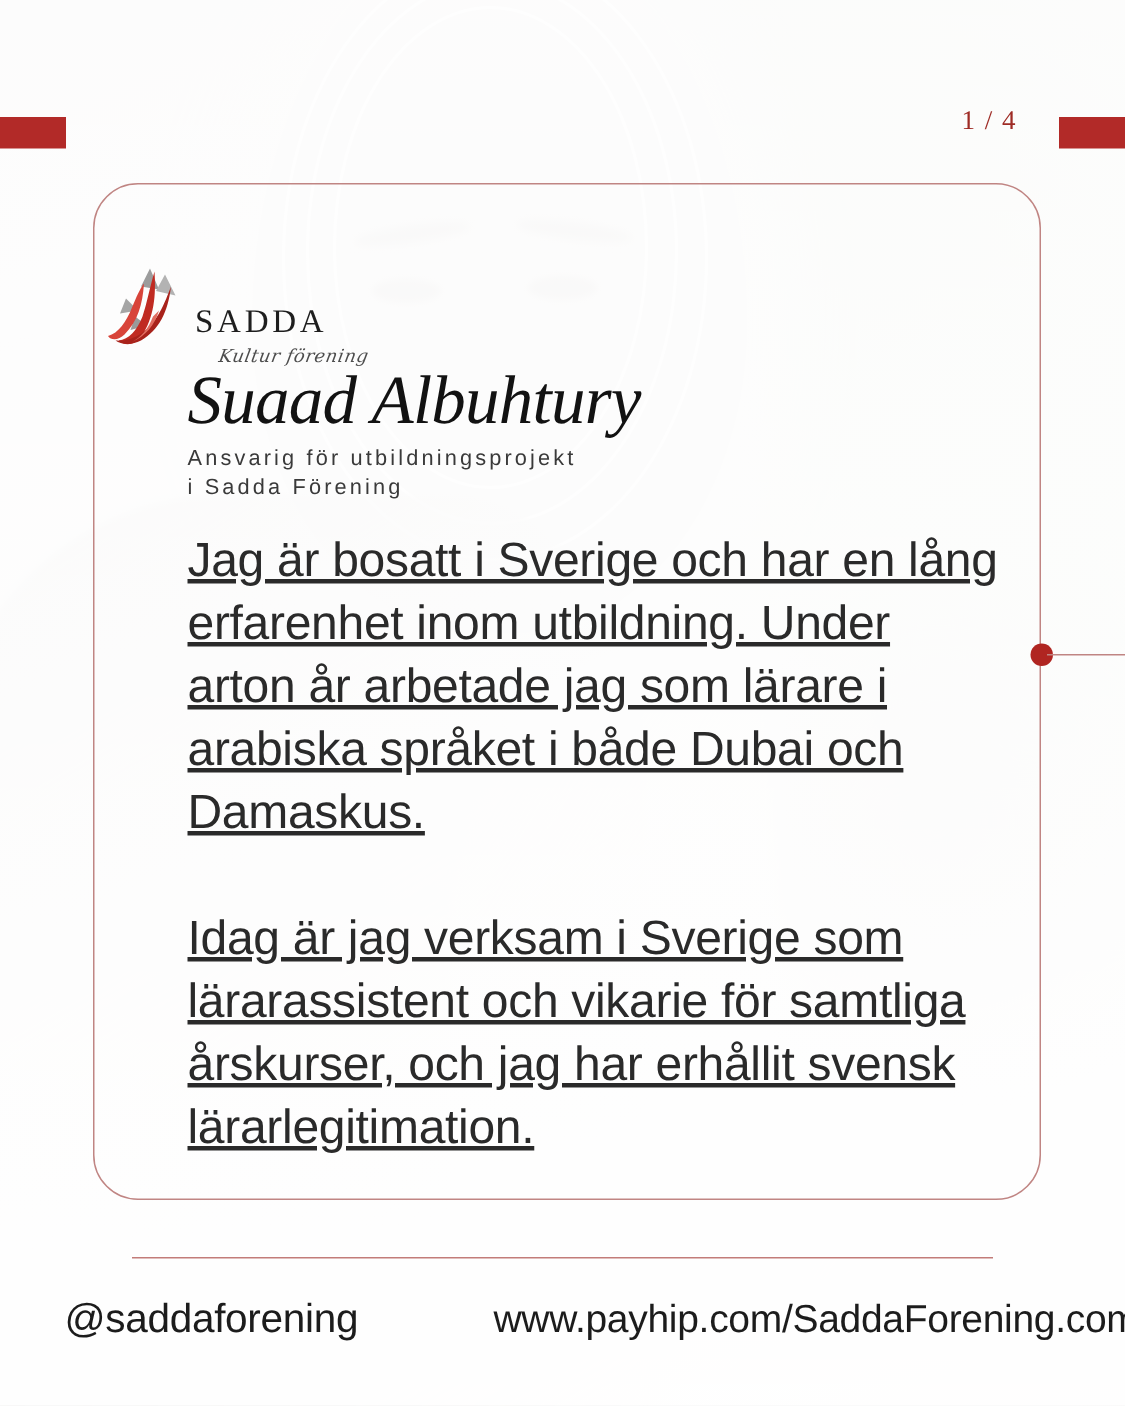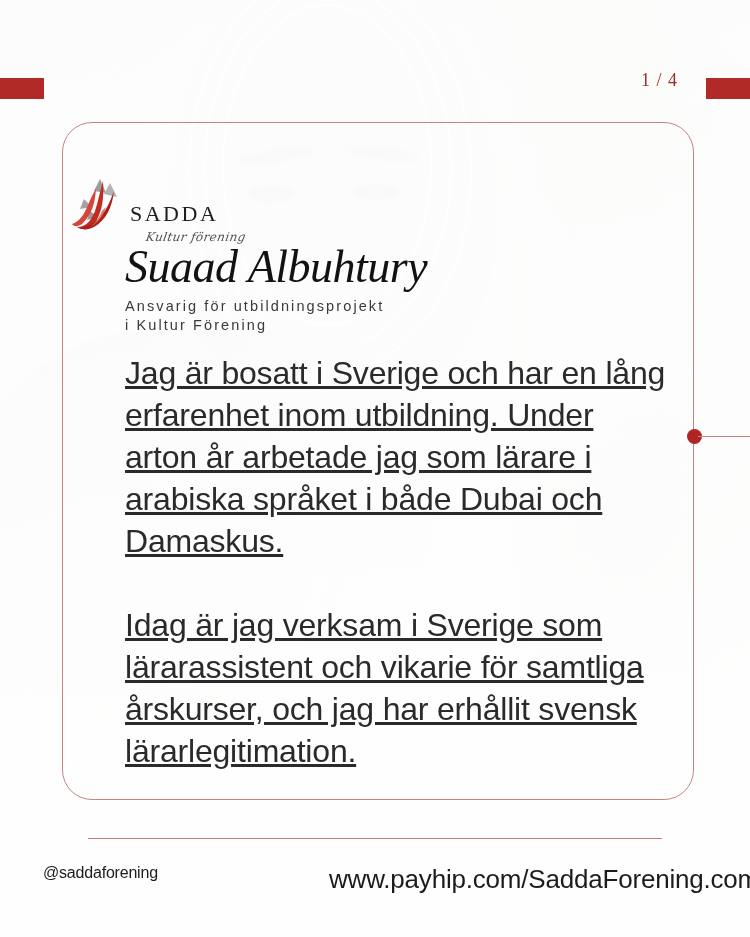--- a/index.html
+++ b/index.html
@@ -257,21 +257,21 @@
     position: absolute;
     left: 0;
     top: 864px;
     width: 750px;
     height: 40px;
   }
   .footer-handle {
     position: absolute;
     left: 43px;
     top: 0;
-    font-size: 16px;
+    font-size: 27px;
     color: #1c1c1c;
     letter-spacing: -0.2px;
   }
   .footer-site {
     position: absolute;
     left: 329px;
     top: 0;
     font-size: 26px;
     color: #1c1c1c;
     letter-spacing: -0.2px;
@@ -319,21 +319,21 @@
     </svg>
     <div class="logo-text">
       <div class="logo-word">SADDA</div>
       <div class="logo-tagline">Kultur förening</div>
     </div>
   </div>
 
   <div class="headline">
     <h1 class="person-name">Suaad Albuhtury</h1>
     <p class="person-role">Ansvarig för utbildningsprojekt
-i Kultur Förening</p>
+i Sadda Förening</p>
   </div>
 
   <div class="body-copy">
     <p>Jag är bosatt i Sverige och har en lång erfarenhet inom utbildning. Under arton år arbetade jag som lärare i arabiska språket i både Dubai och Damaskus.</p>
     <p>Idag är jag verksam i Sverige som lärarassistent och vikarie för samtliga årskurser, och jag har erhållit svensk lärarlegitimation.</p>
   </div>
 
   <div class="footer-rule"></div>
   <div class="footer">
     <span class="footer-handle">@saddaforening</span>

